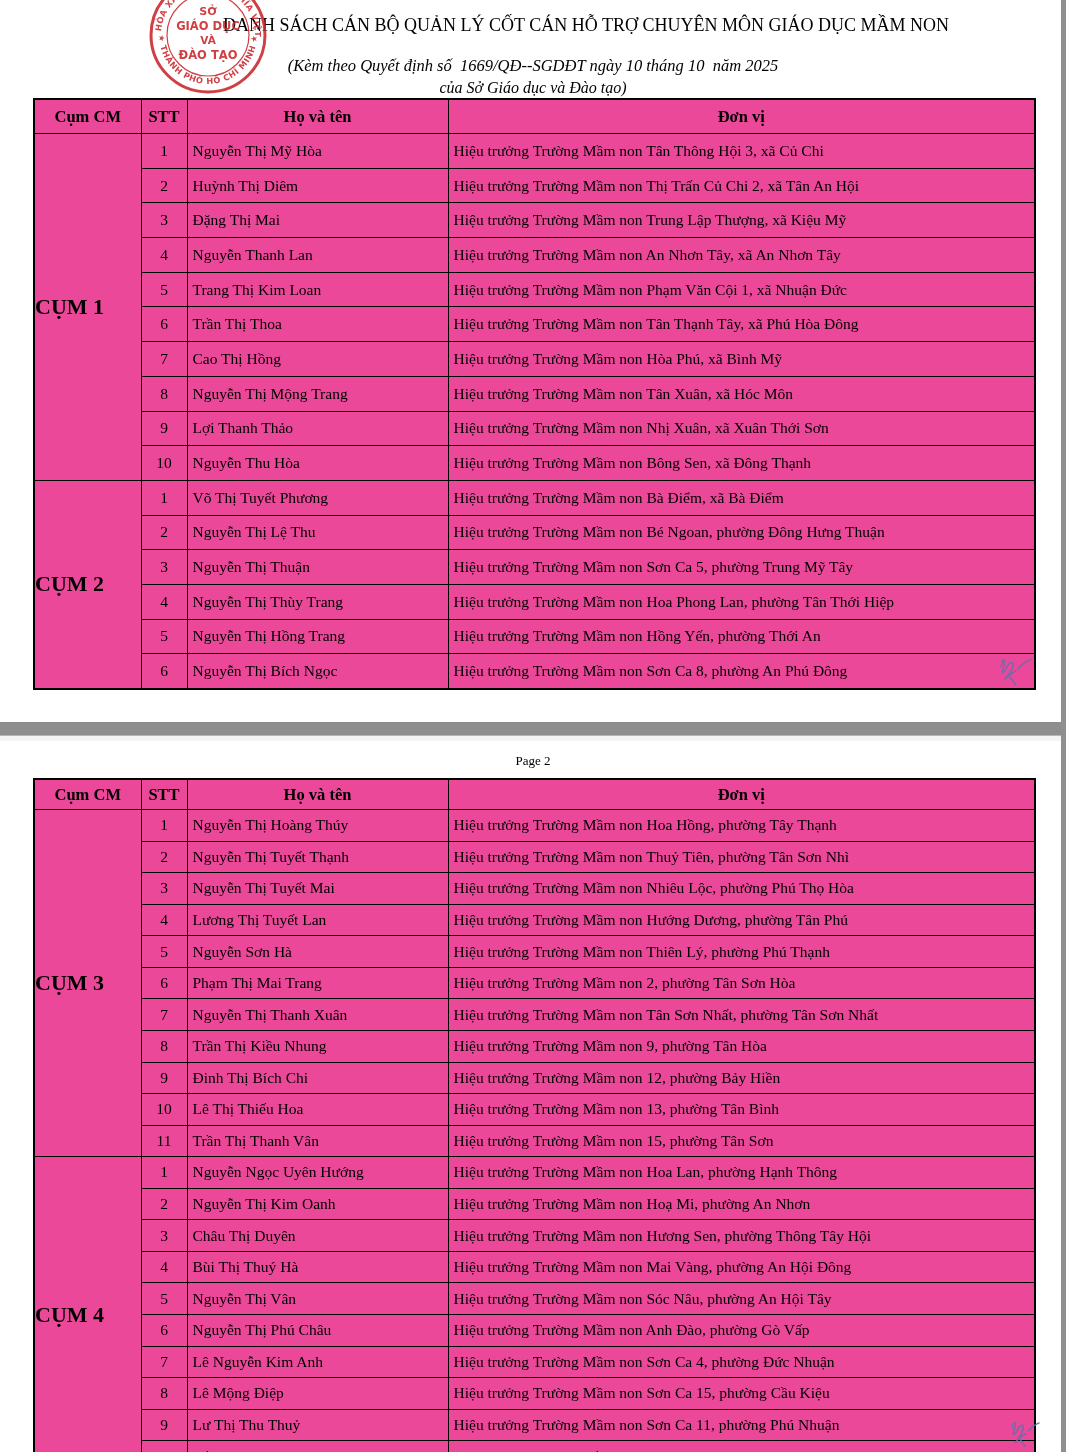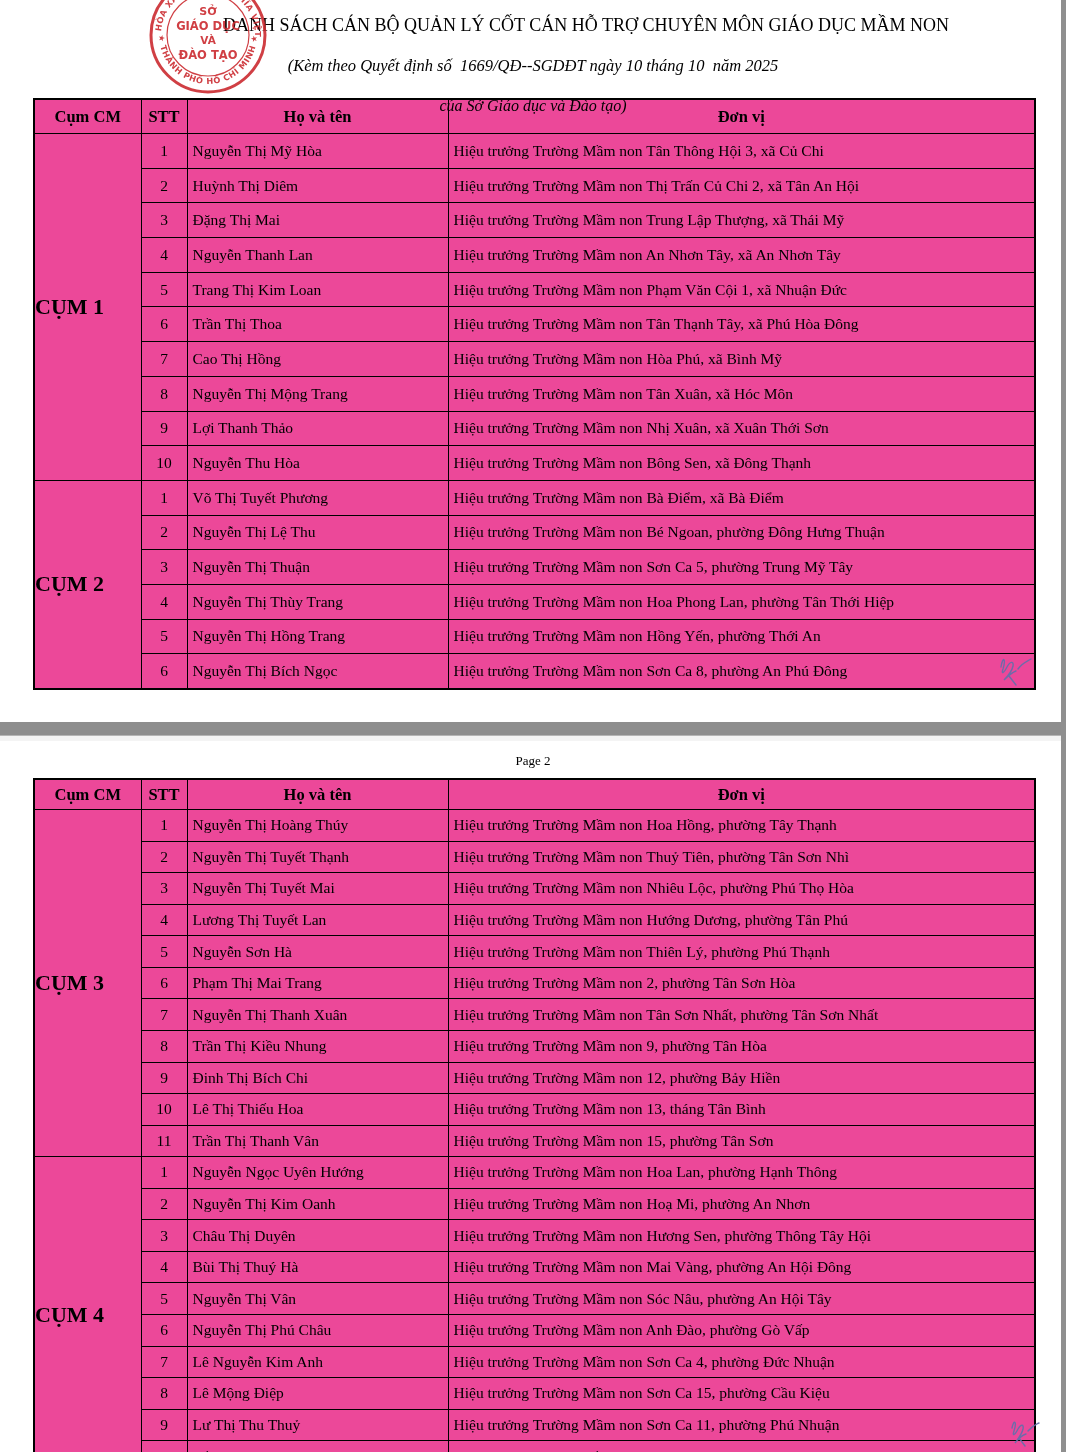--- a/index.html
+++ b/index.html
@@ -10,21 +10,21 @@
   }
   
   .right-strip{position:absolute;top:0;right:0;width:5px;height:100%;background:#8f8f8f;z-index:12;}
   .page-sep{position:absolute;left:0;top:722px;width:100%;height:14px;background:#8e8e8e;z-index:11;
             box-shadow:0 -1px 0 #b5b5b5 inset;}
   .page-sep-shade{position:absolute;left:0;top:736px;width:100%;height:5px;background:#f4f4f4;z-index:11;}
   
   .doc-header{position:absolute;top:15px;left:0;width:1066px;text-align:center;z-index:2;}
   .doc-title{font-weight:normal;font-size:18px;line-height:1.15;padding-left:106px;white-space:nowrap;}
   .doc-sub{font-style:italic;font-size:16.5px;margin-top:20px;}
-  .doc-sub2{font-style:italic;font-size:16px;margin-top:21px;}
+  .doc-sub2{font-style:italic;font-size:16px;margin-top:3px;}
   
   .stamp{position:absolute;left:146px;top:-27px;width:124px;height:124px;z-index:5;opacity:.9;}
   .stamp text{font-family:"DejaVu Sans", sans-serif;font-weight:bold;fill:#cb2b30;}
   
   table.roster{position:absolute;left:33px;border-collapse:collapse;table-layout:fixed;
                width:1001px;background:#ec4899;border:2.5px solid #000;}
   #table-p1{top:98px;}
   #table-p2{top:778px;}
   table.roster th, table.roster td{border:1.6px solid #000;overflow:hidden;}
   table.roster th{font-weight:bold;font-size:16.5px;text-align:center;padding:0;}
@@ -99,21 +99,21 @@
           <td class="unit">Hiệu trưởng Trường Mầm non Tân Thông Hội 3, xã Củ Chi</td>
         </tr>
         <tr>
           <td class="stt">2</td>
           <td class="name">Huỳnh Thị Diêm</td>
           <td class="unit">Hiệu trưởng Trường Mầm non Thị Trấn Củ Chi 2, xã Tân An Hội</td>
         </tr>
         <tr>
           <td class="stt">3</td>
           <td class="name">Đặng Thị Mai</td>
-          <td class="unit">Hiệu trưởng Trường Mầm non Trung Lập Thượng, xã Thái Mỹ</td>
+          <td class="unit">Hiệu trưởng Trường Mầm non Trung Lập Thượng, xã Kiệu Mỹ</td>
         </tr>
         <tr>
           <td class="stt">4</td>
           <td class="name">Nguyễn Thanh Lan</td>
           <td class="unit">Hiệu trưởng Trường Mầm non An Nhơn Tây, xã An Nhơn Tây</td>
         </tr>
         <tr>
           <td class="stt">5</td>
           <td class="name">Trang Thị Kim Loan</td>
           <td class="unit">Hiệu trưởng Trường Mầm non Phạm Văn Cội 1, xã Nhuận Đức</td>
@@ -245,21 +245,21 @@
           <td class="unit">Hiệu trưởng Trường Mầm non 9, phường Tân Hòa</td>
         </tr>
         <tr>
           <td class="stt">9</td>
           <td class="name">Đinh Thị Bích Chi</td>
           <td class="unit">Hiệu trưởng Trường Mầm non 12, phường Bảy Hiền</td>
         </tr>
         <tr>
           <td class="stt">10</td>
           <td class="name">Lê Thị Thiếu Hoa</td>
-          <td class="unit">Hiệu trưởng Trường Mầm non 13, tháng Tân Bình</td>
+          <td class="unit">Hiệu trưởng Trường Mầm non 13, phường Tân Bình</td>
         </tr>
         <tr>
           <td class="stt">11</td>
           <td class="name">Trần Thị Thanh Vân</td>
           <td class="unit">Hiệu trưởng Trường Mầm non 15, phường Tân Sơn</td>
         </tr>
         <tr>
           <td class="cum" rowspan="10">CỤM 4</td>
           <td class="stt">1</td>
           <td class="name">Nguyễn Ngọc Uyên Hướng</td>

